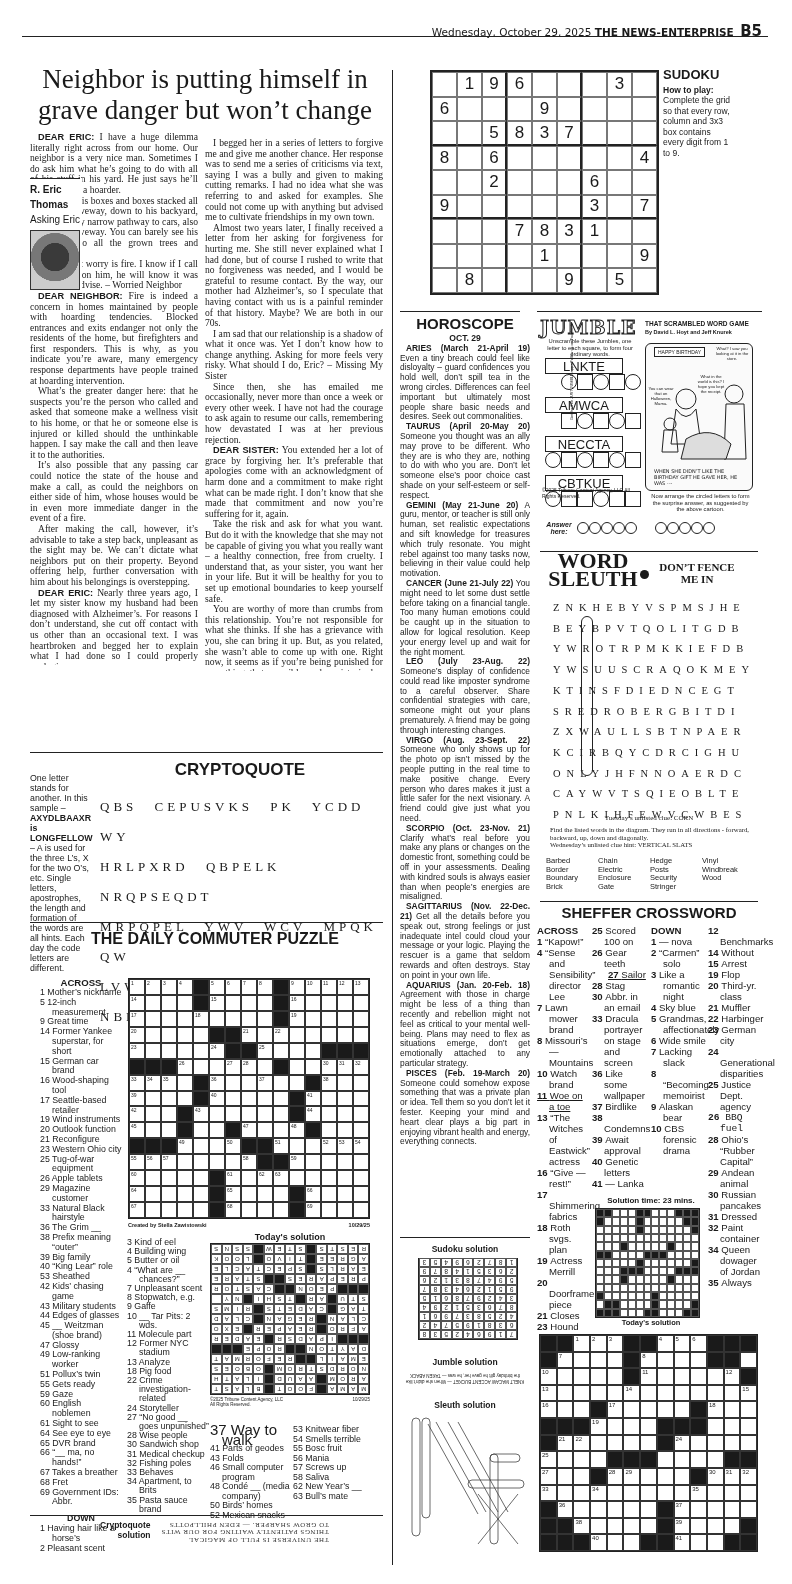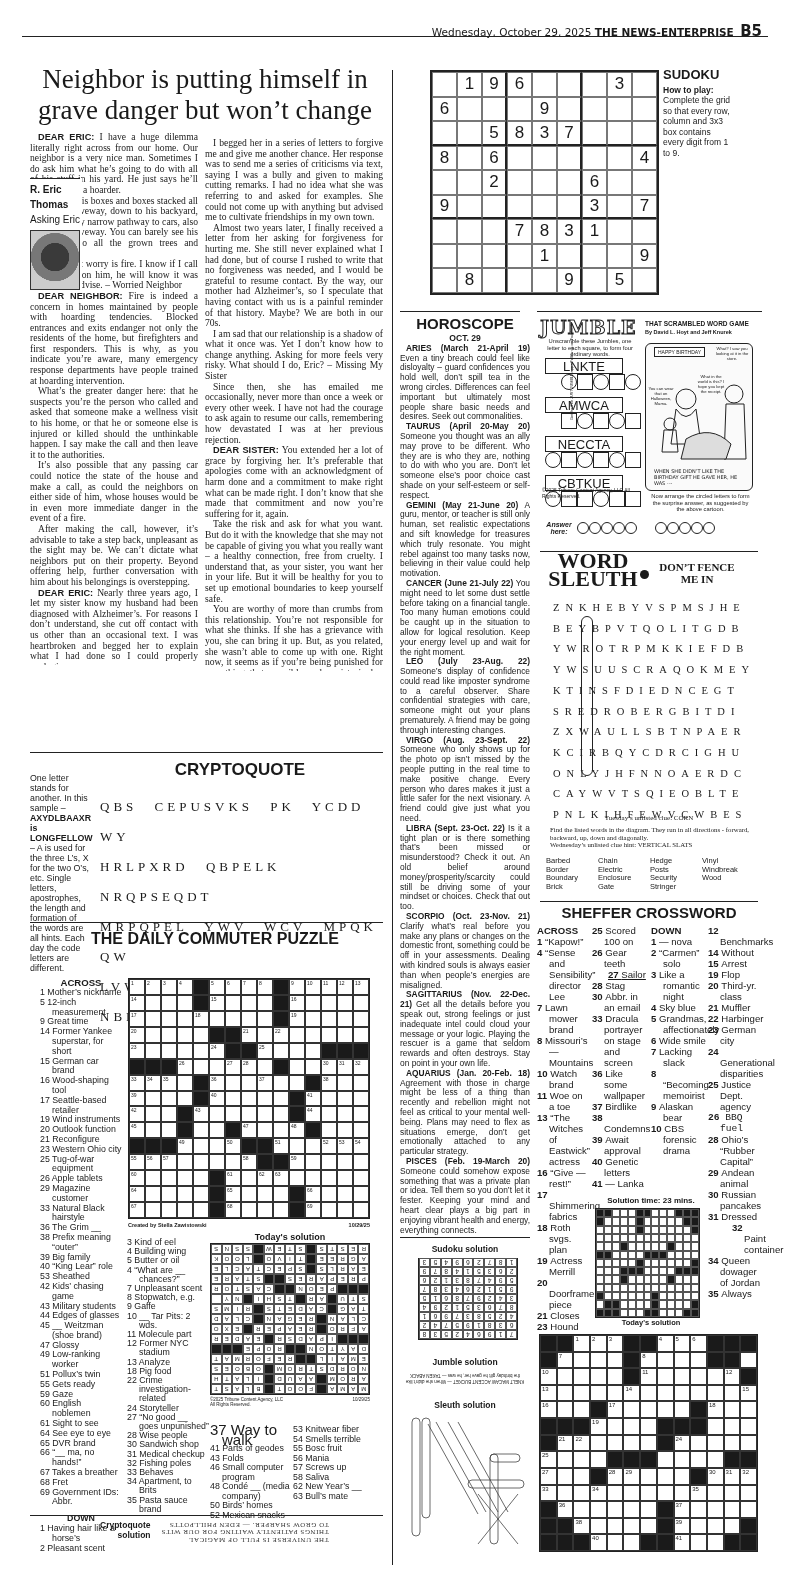--- a/index.html
+++ b/index.html
@@ -892,21 +892,20 @@
 
 <div class="abs sec-title" style="top:315px;left:400px;width:130px;font-size:15px">HOROSCOPE</div>
 <div class="abs horo" id="horo" style="top:334px;left:400px;width:130px">
     <div style="text-align:center;font-weight:bold;font-size:8.6px">OCT. 29</div>
     <p><b>ARIES (March 21-April 19)</b> Even a tiny breach could feel like disloyalty – guard confidences you hold well, don’t spill tea in the wrong circles. Differences can feel important but ultimately most people share basic needs and desires. Seek out commonalities.</p>
     <p><b>TAURUS (April 20-May 20)</b> Someone you thought was an ally may prove to be different. Who they are is who they are, nothing to do with who you are. Don’t let someone else’s poor choice cast shade on your self-esteem or self-respect.</p>
     <p><b>GEMINI (May 21-June 20)</b> A guru, mentor, or teacher is still only human, set realistic expectations and sift knowledge for treasures which truly resonate. You might rebel against too many tasks now, believing in their value could help motivation.</p>
     <p><b>CANCER (June 21-July 22)</b> You might need to let some dust settle before taking on a financial tangle. Too many human emotions could be caught up in the situation to allow for logical resolution. Keep your energy level up and wait for the right moment.</p>
     <p><b>LEO (July 23-Aug. 22)</b> Someone’s display of confidence could read like imposter syndrome to a careful observer. Share confidential strategies with care, someone might out your plans prematurely. A friend may be going through interesting changes.</p>
     <p><b>VIRGO (Aug. 23-Sept. 22)</b> Someone who only shows up for the photo op isn’t missed by the people putting in the real time to make positive change. Every person who dares makes it just a little safer for the next visionary. A friend could give just what you need.</p>
-    <p><b>LIBRA (Sept. 23-Oct. 22)</b> Is it a tight plan or is there something that’s been missed or misunderstood? Check it out. An old belief around money/prosperity/scarcity could still be driving some of your mindset or choices. Check that out too.</p>
     <p><b>SCORPIO (Oct. 23-Nov. 21)</b> Clarify what’s real before you make any plans or changes on the domestic front, something could be off in your assessments. Dealing with kindred souls is always easier than when people’s energies are misaligned.</p>
     <p><b>SAGITTARIUS (Nov. 22-Dec. 21)</b> Get all the details before you speak out, strong feelings or just inadequate intel could cloud your message or your logic. Playing the rescuer is a game that seldom rewards and often destroys. Stay on point in your own life.</p>
     <p><b>AQUARIUS (Jan. 20-Feb. 18)</b> Agreement with those in charge might be less of a thing than recently and rebellion might not feel as critical to your mental well-being. Plans may need to flex as situations emerge, don’t get emotionally attached to any particular strategy.</p>
     <p><b>PISCES (Feb. 19-March 20)</b> Someone could somehow expose something that was a private plan or idea. Tell them so you don’t let it fester. Keeping your mind and heart clear plays a big part in enjoying vibrant health and energy, everything connects.</p>
   </div>
 <div class="abs hr" style="top:1237px;left:400px;width:130px"></div>
 
 <div class="abs sec-title" style="top:1244px;left:410px;width:110px;font-size:8.5px">Sudoku solution</div>
 <div class="abs soln" id="ssol" style="top:1258px;left:418px;width:100px;height:82px;grid-template-columns:repeat(9,1fr);grid-template-rows:repeat(9,1fr);font-size:6.5px">
     <div>7</div>
@@ -1155,21 +1154,21 @@
 <div class="abs hr" style="top:901px;left:540px;width:218px"></div>
 
 <div class="abs sec-title" style="top:904px;left:540px;width:218px;font-size:15px">SHEFFER CROSSWORD</div>
 <div class="abs cw-clue" id="sh1" style="top:925px;left:537px;width:52px">
     <div style="font-weight:bold">ACROSS</div>
     <div style="padding-left:12px;text-indent:-12px;"><b>1 </b>“Kapow!”</div>
     <div style="padding-left:12px;text-indent:-12px;"><b>4 </b>“Sense and Sensibility” director Lee</div>
     <div style="padding-left:12px;text-indent:-12px;"><b>7 </b>Lawn mower brand</div>
     <div style="padding-left:12px;text-indent:-12px;"><b>8 </b>Missouri’s — Mountains</div>
     <div style="padding-left:12px;text-indent:-12px;"><b>10 </b>Watch brand</div>
-    <div style="padding-left:12px;text-indent:-12px;"><b>11 </b>Woe on a toe</div>
+    <div style="padding-left:12px;text-indent:-12px;text-decoration:underline;"><b>11 </b>Woe on a toe</div>
     <div style="padding-left:12px;text-indent:-12px;"><b>13 </b>“The Witches of Eastwick” actress</div>
     <div style="padding-left:12px;text-indent:-12px;"><b>16 </b>“Give — rest!”</div>
     <div style="padding-left:12px;text-indent:-12px;"><b>17 </b>Shimmering fabrics</div>
     <div style="padding-left:12px;text-indent:-12px;"><b>18 </b>Roth svgs. plan</div>
     <div style="padding-left:12px;text-indent:-12px;"><b>19 </b>Actress Merrill</div>
     <div style="padding-left:12px;text-indent:-12px;"><b>20 </b>Doorframe piece</div>
     <div style="padding-left:12px;text-indent:-12px;"><b>21 </b>Closes</div>
     <div style="padding-left:12px;text-indent:-12px;"><b>23 </b>Hound sounds</div>
   </div>
 <div class="abs cw-clue" id="sh2" style="top:925px;left:592px;width:56px">
@@ -1208,21 +1207,21 @@
     <div style="padding-left:12px;text-indent:-12px;"><b>21 </b>Muffler</div>
     <div style="padding-left:12px;text-indent:-12px;"><b>22 </b>Harbinger</div>
     <div style="padding-left:12px;text-indent:-12px;"><b>23 </b>German city</div>
     <div style="padding-left:12px;text-indent:-12px;"><b>24 </b>Generational disparities</div>
     <div style="padding-left:12px;text-indent:-12px;"><b>25 </b>Justice Dept. agency</div>
     <div style="padding-left:12px;text-indent:-12px;font-family:Liberation Mono, monospace;"><b>26 </b>BBQ fuel</div>
     <div style="padding-left:12px;text-indent:-12px;"><b>28 </b>Ohio’s “Rubber Capital”</div>
     <div style="padding-left:12px;text-indent:-12px;"><b>29 </b>Andean animal</div>
     <div style="padding-left:12px;text-indent:-12px;"><b>30 </b>Russian pancakes</div>
     <div style="padding-left:12px;text-indent:-12px;"><b>31 </b>Dressed</div>
-    <div style="padding-left:12px;text-indent:-12px;margin-left:24px;"><b>32 </b>Paint container</div>
+    <div style="padding-left:12px;text-indent:-12px;"><b>32 </b>Paint container</div>
     <div style="padding-left:12px;text-indent:-12px;"><b>34 </b>Queen dowager of Jordan</div>
     <div style="padding-left:12px;text-indent:-12px;"><b>35 </b>Always</div>
   </div>
 <div class="abs sec-title" style="top:1196px;left:598px;width:106px;font-size:8px">Solution time: 23 mins.</div>
 <div class="abs soln" id="shsol" style="top:1208px;left:595px;width:105px;height:110px;grid-template-columns:repeat(13,1fr);grid-template-rows:repeat(13,1fr);font-size:5px">
     <div class="b"></div>
     <div class="b"></div>
     <div></div>
     <div></div>
     <div></div>

